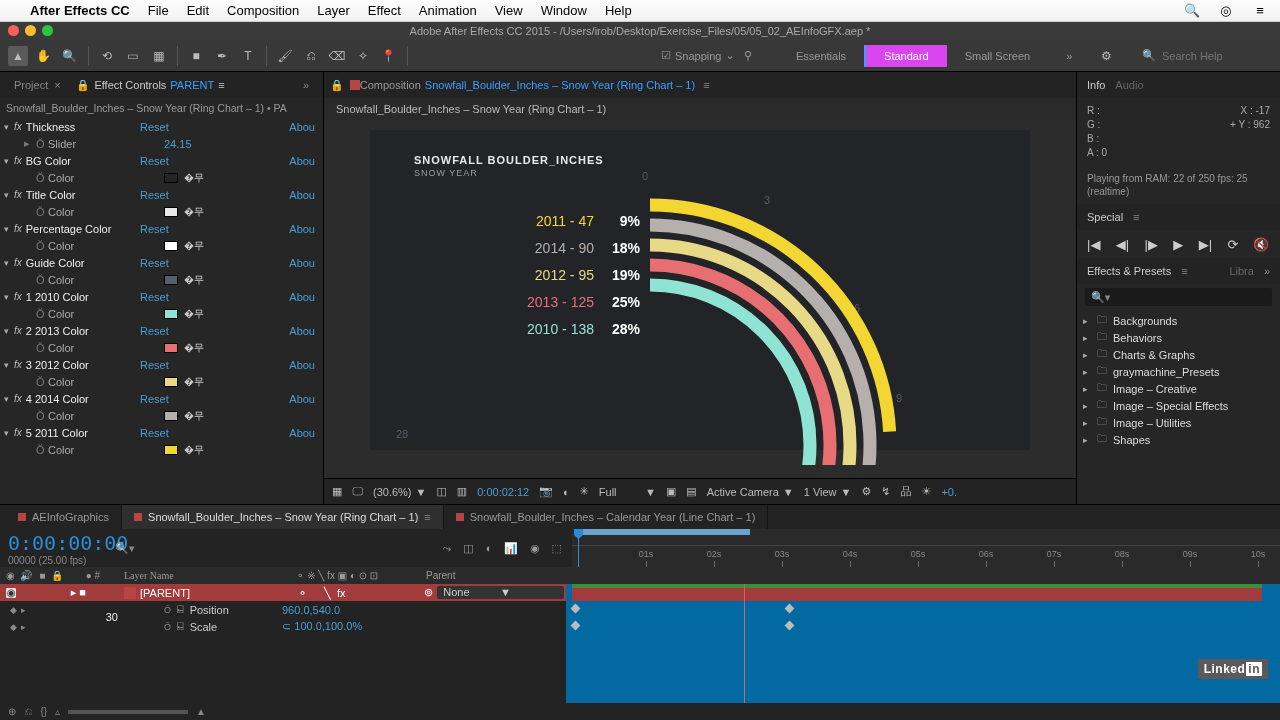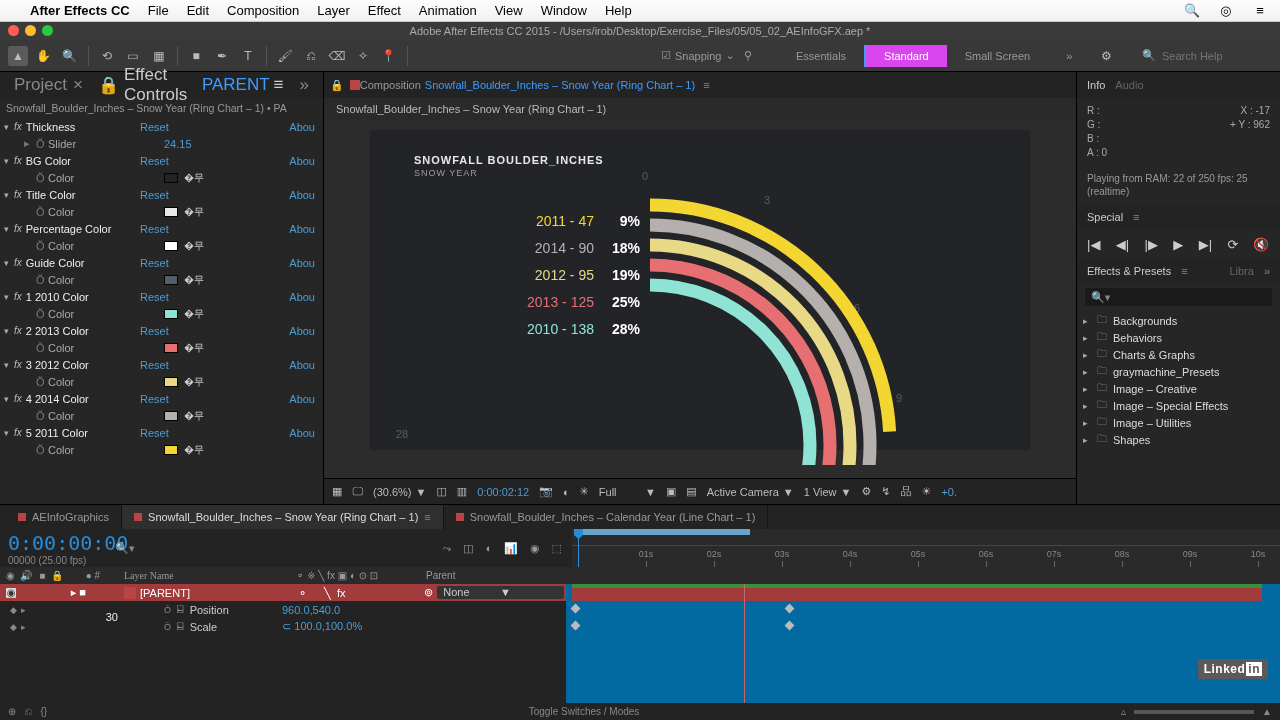--- a/index.html
+++ b/index.html
@@ -29,21 +29,21 @@
 .workspace-tabs .ws.on { background:#d946ef; border-left:2px solid #3c9dff; color:#fff; }
 .search-help { display:flex; align-items:center; gap:6px; margin-left:20px; color:#888; }
 .search-help input { background:transparent; border:none; color:#ccc; width:110px; outline:none; font-size:11px; }
 
 
 .main { display:flex; height:432px; }
 
 
 .left-col { width:324px; background:#262626; display:flex; flex-direction:column; border-right:1px solid #000; }
 .panel-tabs { height:26px; background:#232323; display:flex; align-items:center; padding:0 6px; }
-.panel-tabs .t { padding:0 8px; color:#888; font-size:17px; cursor:pointer; display:flex; align-items:center; gap:4px; }
+.panel-tabs .t { padding:0 8px; color:#888; font-size:11px; cursor:pointer; display:flex; align-items:center; gap:4px; }
 .panel-tabs .t.on { color:#ccc; }
 .panel-tabs .orange { color:#3c9dff; }
 .panel-tabs .close { color:#888; margin-left:2px; }
 .panel-tabs .sp{flex:1}
 .panel-sub { height:20px; padding:0 6px; color:#999; font-size:10.5px; display:flex; align-items:center; white-space:nowrap; overflow:hidden; }
 .fx-list { flex:1; overflow:hidden; }
 .fx-row { height:17px; display:flex; align-items:center; padding:0 4px; }
 .fx-row .twisty { width:10px; color:#aaa; font-size:9px; }
 .fx-row .fxlabel { color:#eee; flex:0 0 126px; white-space:nowrap; overflow:hidden; display:flex; align-items:center; gap:4px; }
 .fx-row .fxlabel .fx { font-style:italic; font-size:10px; color:#bbb; }
@@ -632,18 +632,17 @@
       <div class="kf" style="left:220px;top:21px"></div>
       <div class="kf" style="left:6px;top:38px"></div>
       <div class="kf" style="left:220px;top:38px"></div>
       <div class="linkedin">Linked<span class="in">in</span></div>
     </div>
   </div>
   <div class="tl-foot">
     <span>⊕</span>
     <span>⎌</span>
     <span>{}</span>
-    <div class="mid">Toggle Switches / Modes</div>
     <span>▵</span>
     <span style="width:120px;height:4px;background:#555;display:inline-block"></span>
     <span>▲</span>
   </div>
 </div>
 
 </body></html>

